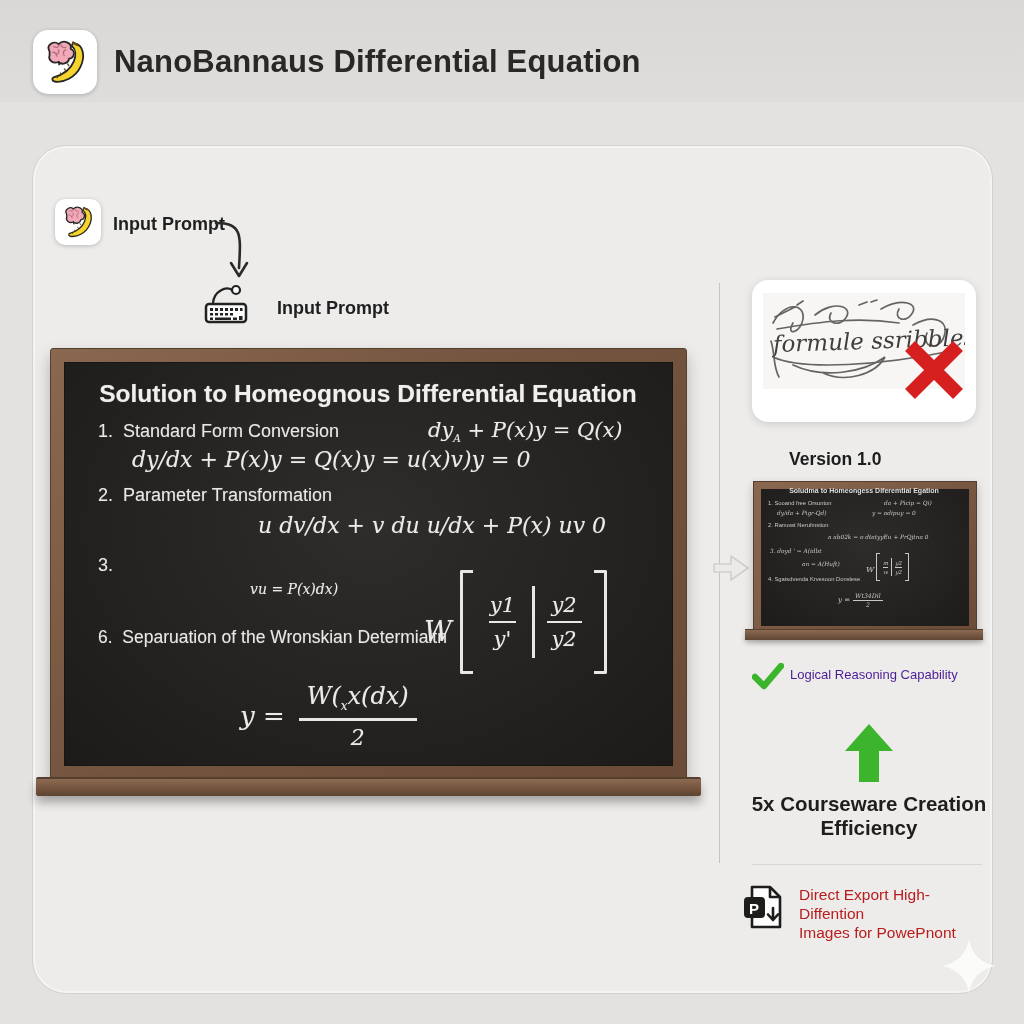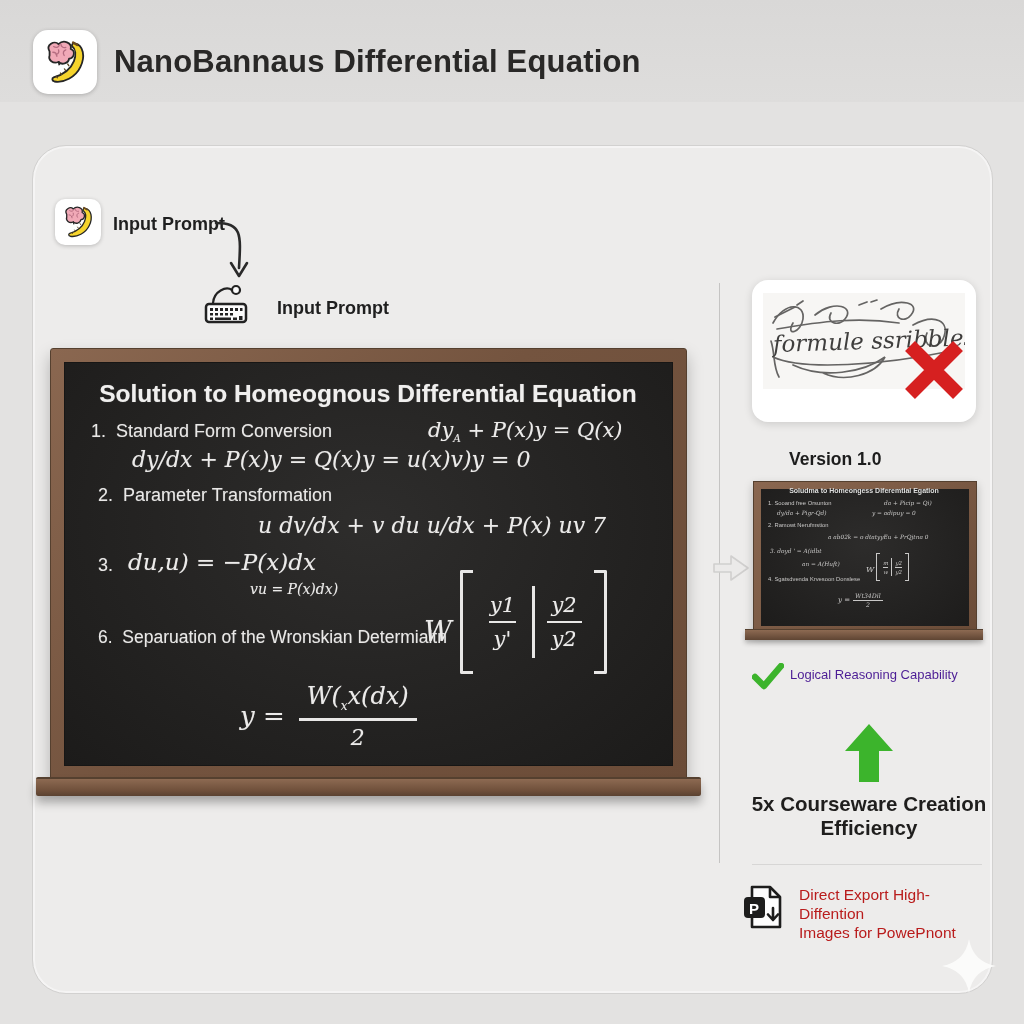--- a/index.html
+++ b/index.html
@@ -141,38 +141,37 @@
   </svg>
   <div class="abs flow-label" style="left:277px;top:298px;">Input Prompt</div>
 
   <div class="board-frame">
     <div class="board-surface"></div>
   </div>
   <div class="board-tray"></div>
 
   <div class="abs chalk-title" style="left:63px;top:380px;width:610px;text-align:center;font-size:24.5px;">Solution to Homeognous Differential Equation</div>
 
-  <div class="abs chalk-sans" style="left:91px;top:421px;font-size:18px;">
+  <div class="abs chalk-sans" style="left:98px;top:421px;font-size:18px;">
     <span>1.</span>&nbsp;
     <span>Standard Form Conversion</span>
   </div>
   <div class="abs chalk-math" style="left:428px;top:418px;font-size:21px;">
     <span>dy</span><sub class="sm">A</sub><span> + P(x)y = Q(x)</span>
   </div>
   <div class="abs chalk-math" style="left:132px;top:447px;font-size:22px;">dy/dx + P(x)y = Q(x)</div>
   <div class="abs chalk-math" style="left:362px;top:447px;font-size:22px;">y = u(x)v)y = 0</div>
 
   <div class="abs chalk-sans" style="left:98px;top:485px;font-size:18px;">
     <span>2.</span>&nbsp;
     <span>Parameter Transformation</span>
   </div>
-  <div class="abs chalk-math" style="left:258px;top:513px;font-size:22px;">u dv/dx + v du u/dx + P(x) uv 7</div>
+  <div class="abs chalk-math" style="left:258px;top:513px;font-size:22px;">u dv/dx + v du u/dx + P(x) uv 0</div>
 
   <div class="abs chalk-sans" style="left:98px;top:555px;font-size:18px;">3.</div>
-  <div class="abs chalk-math" style="left:128px;top:549px;font-size:23px;">du,u) = −P(x)dx</div>
   <div class="abs chalk-math" style="left:250px;top:581px;font-size:14px;">vu = P(x)dx)</div>
 
   <div class="abs matrix" style="left:424px;top:570px;">
     <span class="chalk-math" style="font-size:27px;margin-right:8px;margin-top:18px;">W</span>
     <span class="bracket bl"></span>
     <span class="frac chalk-math" style="font-size:21px;">
       <span class="num">y1</span>
       <span class="den">y'</span>
     </span>
     <span class="vbar"></span>

